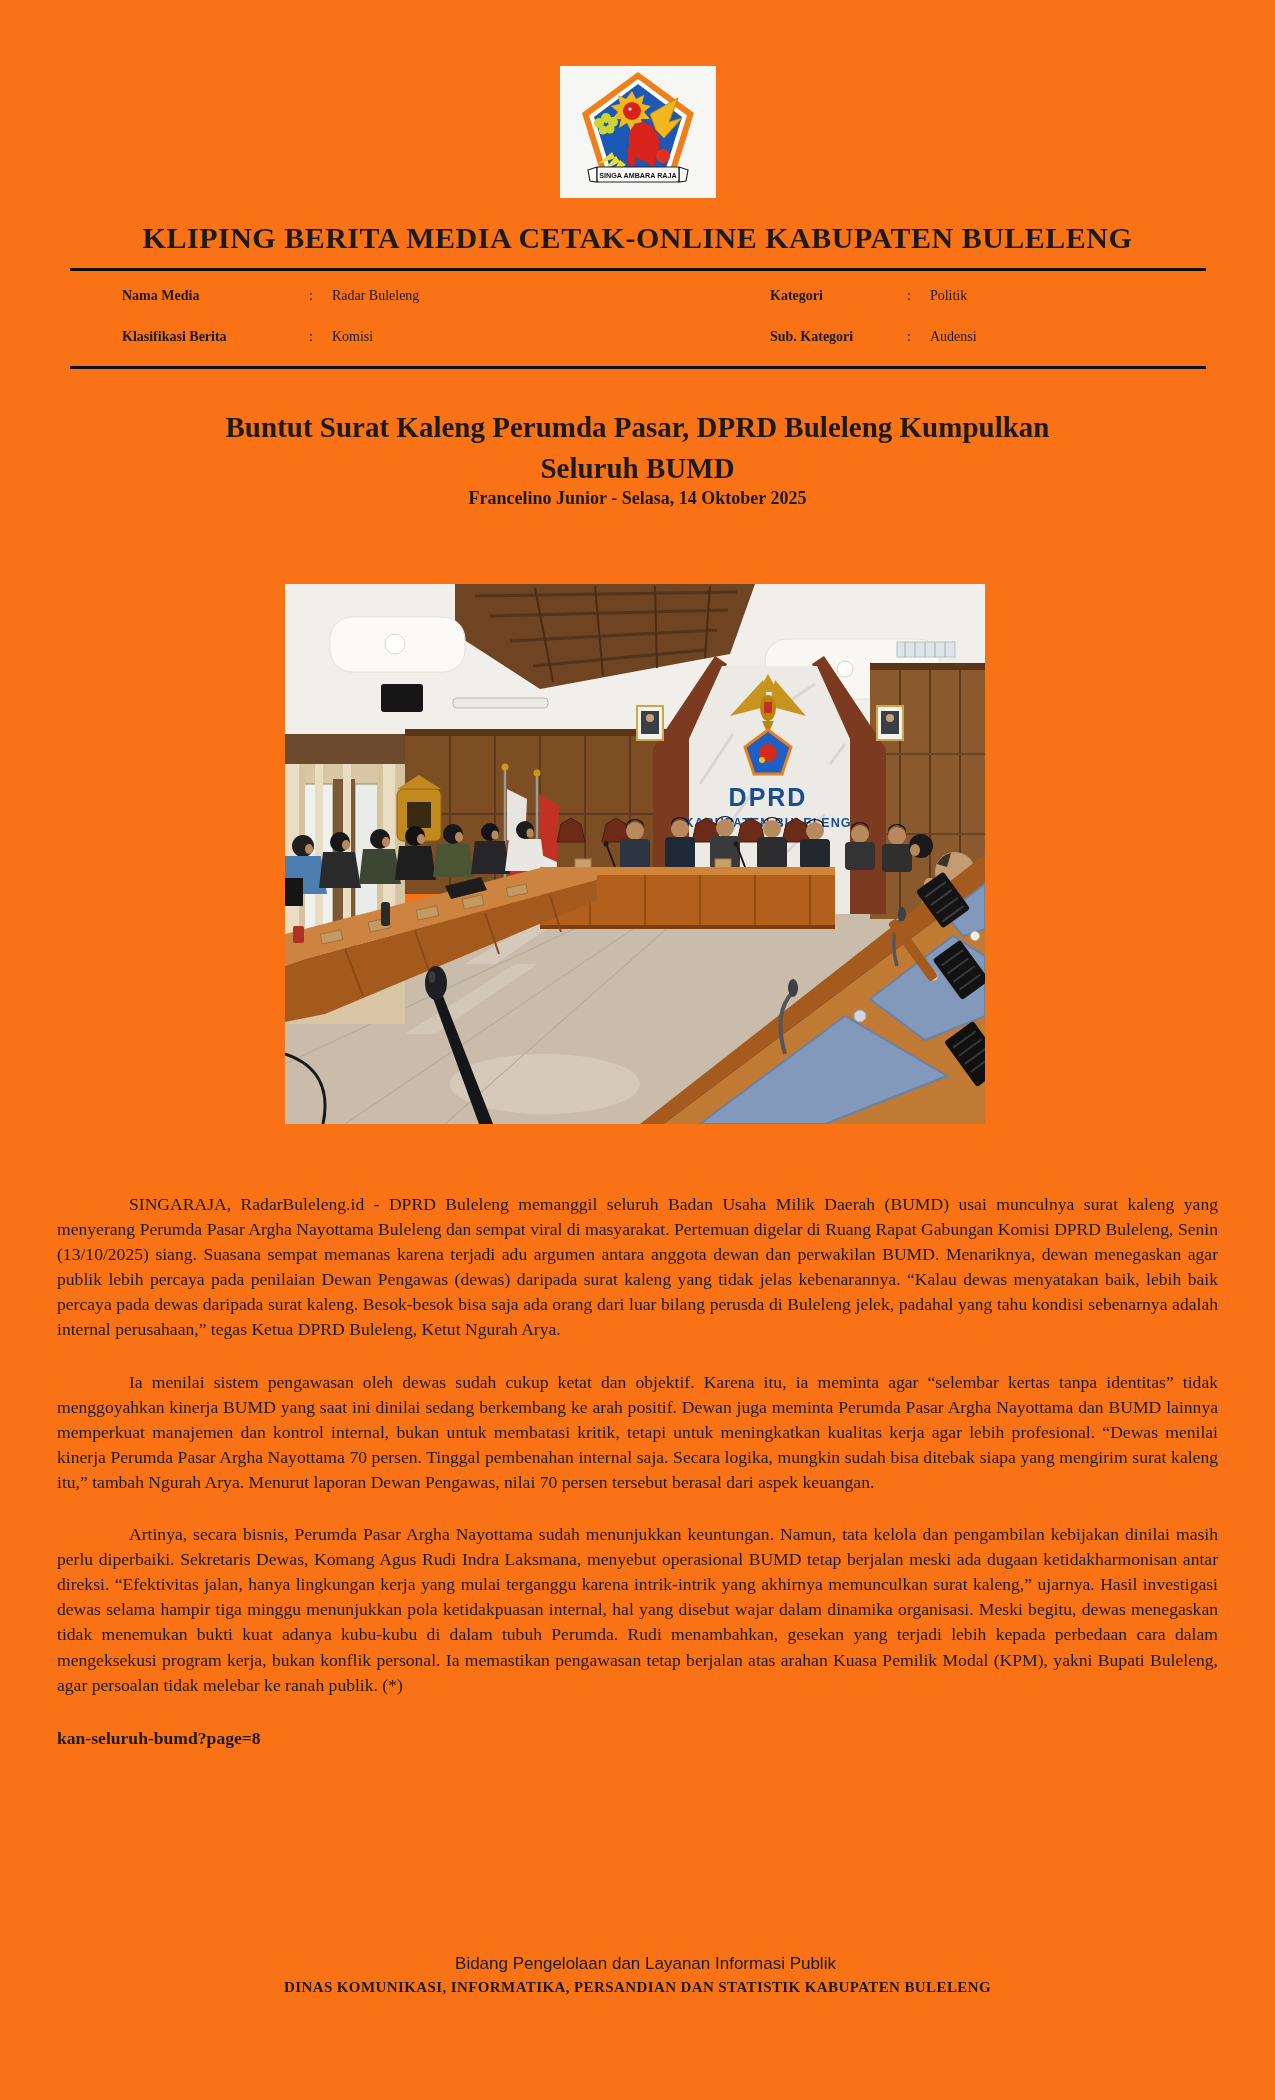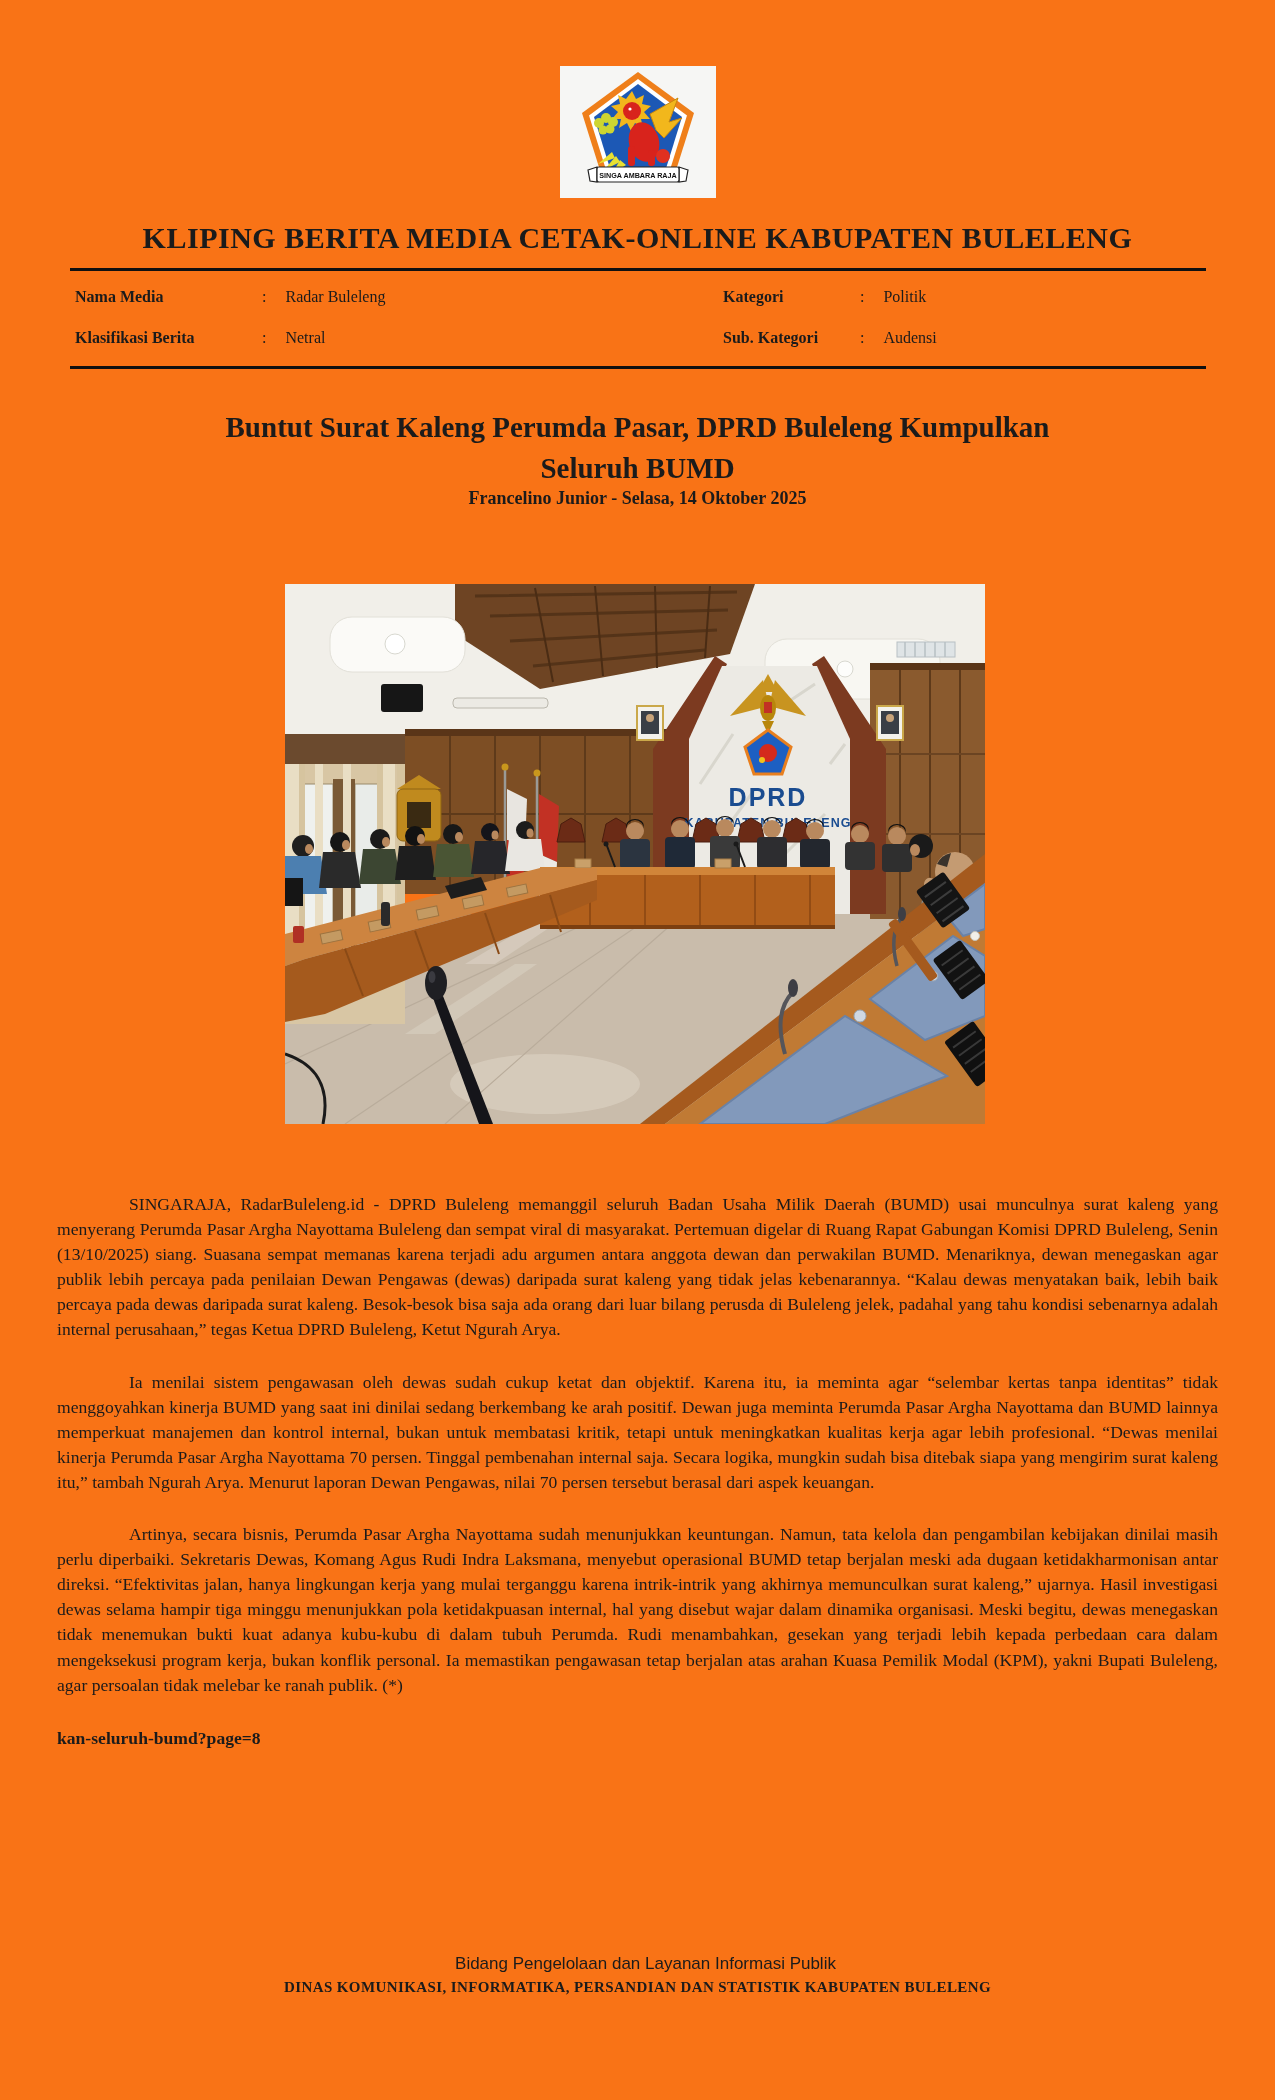--- a/index.html
+++ b/index.html
@@ -8,21 +8,21 @@
     font-family:"Liberation Serif",serif;color:#1b1b1b;overflow:hidden;
   }
   .logo-wrap{position:absolute;left:560px;top:66px;width:156px;height:132px;}
   .doc-title{
     position:absolute;top:221px;left:0;width:100%;margin:0;text-align:center;
     font-size:30px;font-weight:bold;letter-spacing:.5px;
   }
   .rule{position:absolute;left:70px;width:1136px;height:3px;background:#101010;}
   .rule.r1{top:268px}
   .rule.r2{top:366px}
-  .meta-cell{position:absolute;font-size:16px;white-space:nowrap;}
+  .meta-cell{position:absolute;font-size:14px;white-space:nowrap;margin-left:47px;}
   .meta-cell .lbl{font-weight:bold;display:inline-block;}
   .meta-cell .val{padding-left:19px;}
   .m-nm{left:75px;top:288px}
   .m-kb{left:75px;top:329px}
   .m-kat{left:723px;top:288px}
   .m-sub{left:723px;top:329px}
   .m-nm .lbl,.m-kb .lbl{width:187px;}
   .m-kat .lbl,.m-sub .lbl{width:137px;}
   .article-title{
     position:absolute;top:407px;left:0;width:100%;text-align:center;
@@ -93,21 +93,21 @@
   <h1 class="doc-title">KLIPING BERITA MEDIA CETAK-ONLINE KABUPATEN BULELENG</h1>
   <div class="rule r1"></div>
 
   <div class="meta-cell m-nm">
     <span class="lbl">Nama Media</span><span class="col">:</span><span class="val">Radar Buleleng</span>
   </div>
   <div class="meta-cell m-kat">
     <span class="lbl">Kategori</span><span class="col">:</span><span class="val">Politik</span>
   </div>
   <div class="meta-cell m-kb">
-    <span class="lbl">Klasifikasi Berita</span><span class="col">:</span><span class="val">Netral</span>
+    <span class="lbl">Klasifikasi Berita</span><span class="col">:</span><span class="val">Komisi</span>
   </div>
   <div class="meta-cell m-sub">
     <span class="lbl">Sub. Kategori</span><span class="col">:</span><span class="val">Audensi</span>
   </div>
   <div class="rule r2"></div>
 
   <div class="article-title">
     <div>Buntut Surat Kaleng Perumda Pasar, DPRD Buleleng Kumpulkan</div>
     <div>Seluruh BUMD</div>
   </div>

